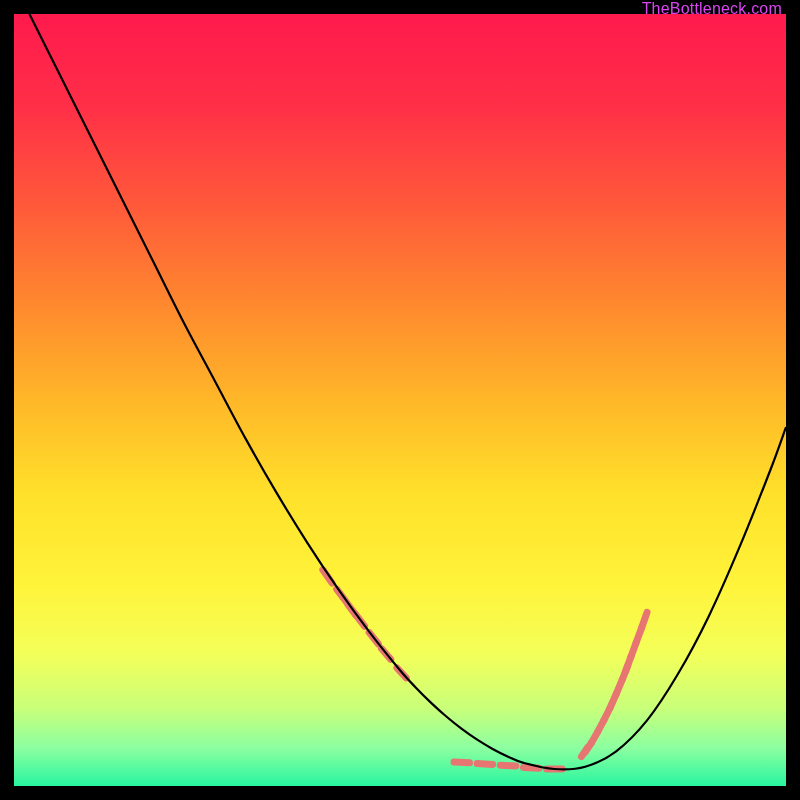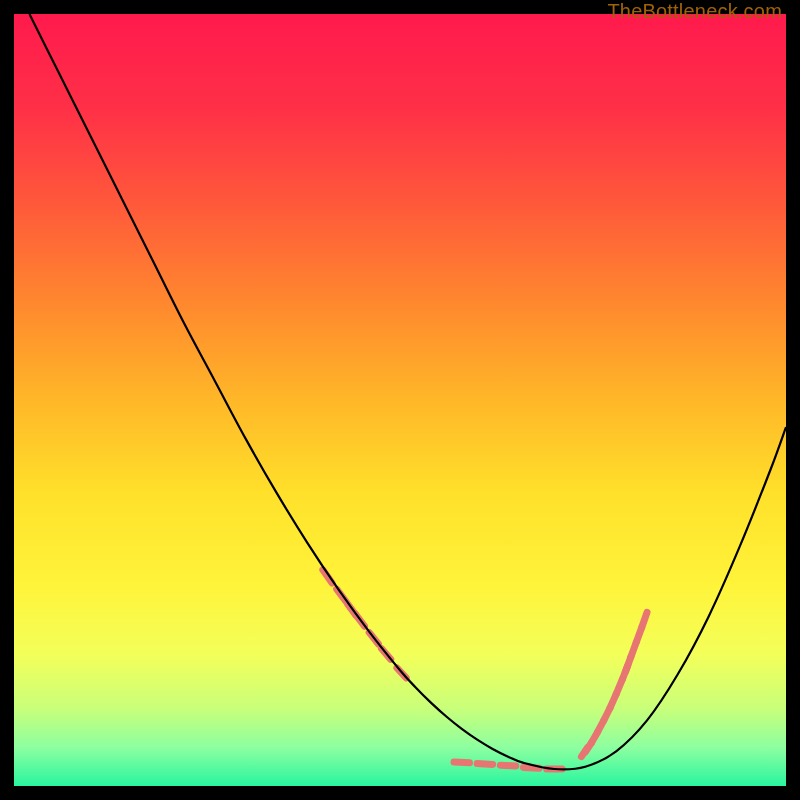--- a/index.html
+++ b/index.html
@@ -23,22 +23,22 @@
     position: absolute;
     left: 0;
     top: 0;
     width: 772px;
     height: 772px;
   }
   .watermark {
     position: absolute;
     top: 0px;
     right: 18px;
-    color: #a16207;
-    font-size: 20px;
+    color: #d946ef;
+    font-size: 16px;
     font-weight: 500;
     letter-spacing: 0.2px;
     user-select: none;
   }
 </style>
 </head>
 <body>
 
 <div class="frame">
   <svg class="plot" viewBox="0 0 772 772">

